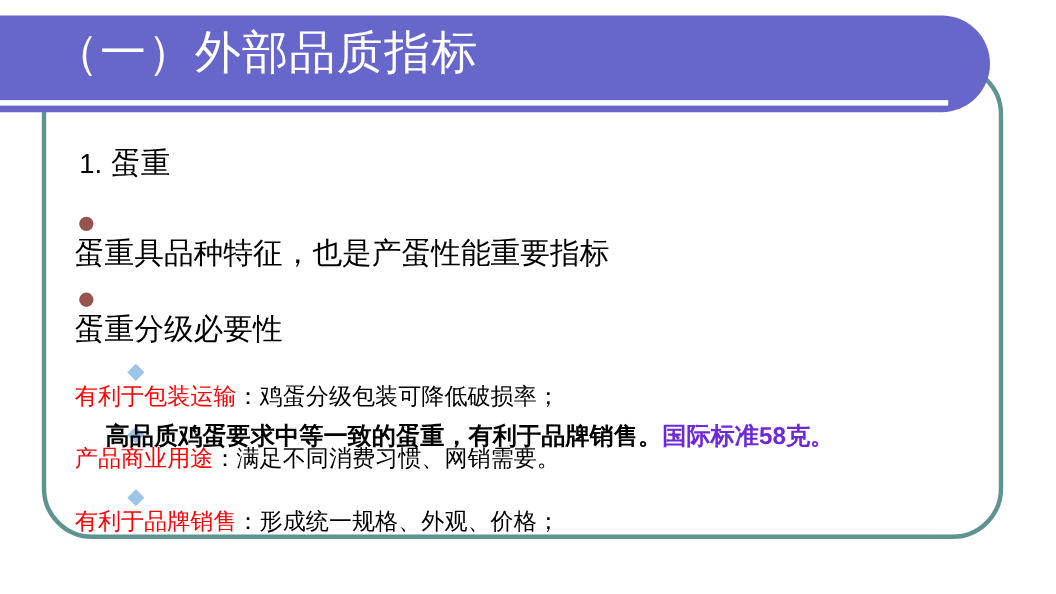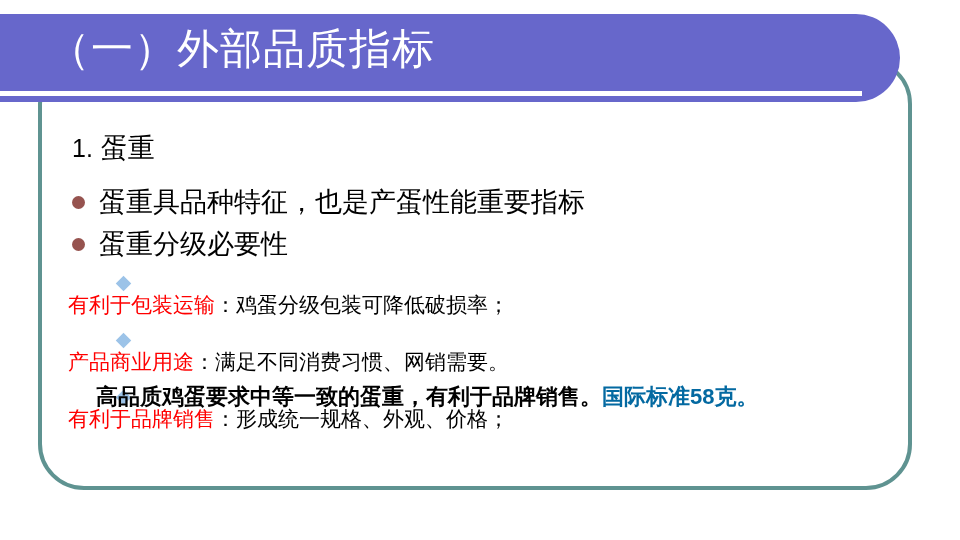--- a/index.html
+++ b/index.html
@@ -83,20 +83,21 @@
     font-size: 25px;
   }
   .lvl1-num .cjk {
     font-family: "Liberation Serif", "DejaVu Serif", serif;
   }
 
   .lvl1-row {
     display: flex;
     align-items: flex-start;
     margin: 0 0 2px 0;
+    flex-direction: column;
   }
   .dot-bullet {
     flex: 0 0 auto;
     width: 13px;
     height: 13px;
     border-radius: 50%;
     background: #96534f;
     margin: 14px 14px 0 4px;
   }
   .lvl1-text {
@@ -136,21 +137,21 @@
     top: 380px;
     width: 790px;
     font-size: 22px;
     line-height: 34px;
     font-weight: bold;
     color: #000000;
     white-space: nowrap;
     font-family: "Liberation Sans", "DejaVu Sans", sans-serif;
   }
   #summary-line .red {
-    color: #0369a1;
+    color: #6d28d9;
   }
 </style>
 </head>
 <body>
 
 <div id="slide">
 
   <div id="content-frame"></div>
 
   <div id="title-banner"></div>

